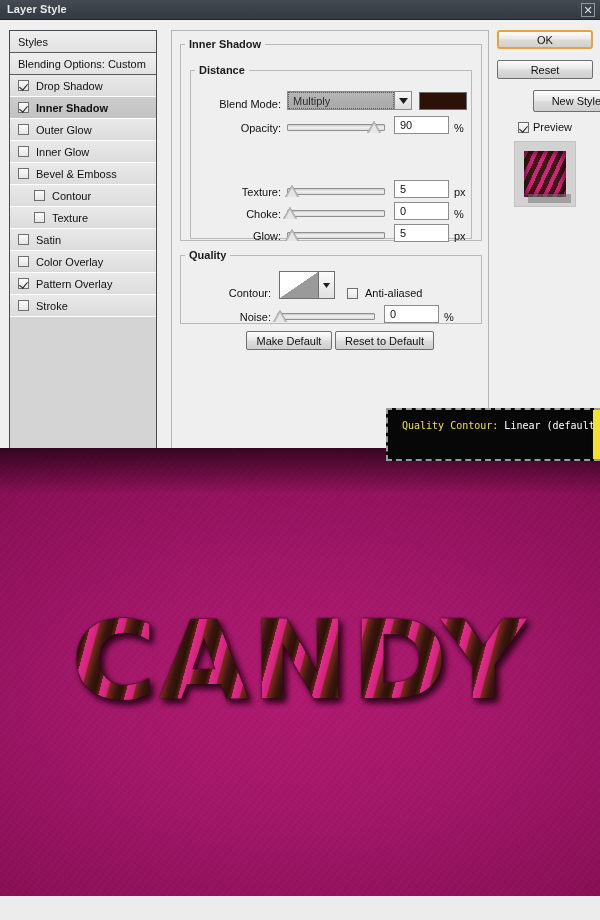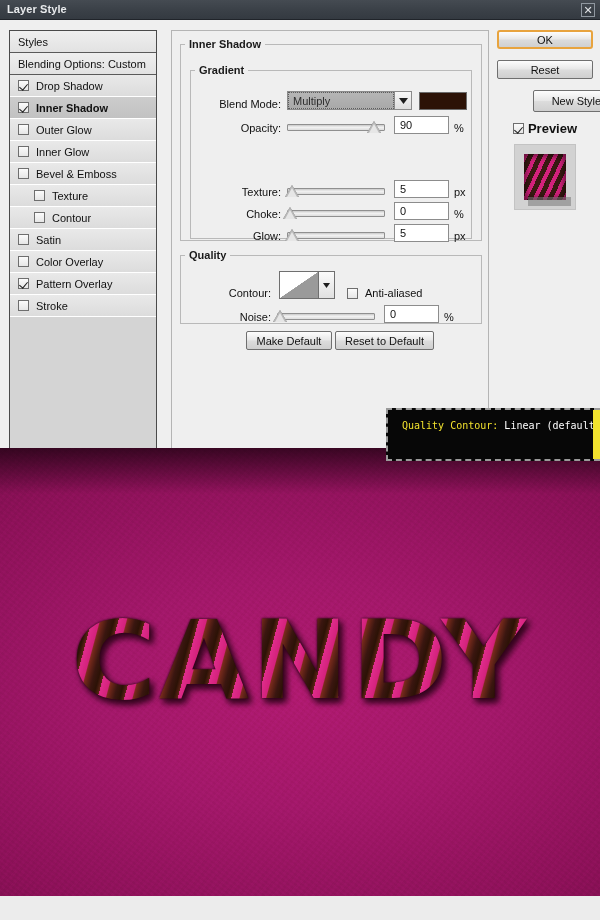--- a/index.html
+++ b/index.html
@@ -238,21 +238,21 @@
         #3a1a12 4px, #3a1a12 9px);
     box-shadow: inset 0 0 6px 2px rgba(0,0,0,0.55);
     position: relative;
   }
   .preview-thumb::after {
     content:""; position:absolute; left:4px; right:-5px; bottom:-6px; height:9px;
     background: rgba(120,120,120,0.55);
   }
   .preview-check { display: flex; align-items: center; justify-content: center; margin-top: 9px; }
   .preview-check .cb { margin-right: 4px; }
-  .preview-check span { font-size: 13px; color: #111; font-weight: bold; }
+  .preview-check span { font-size: 11px; color: #111; }
 
   
   .tooltip {
     position: absolute; left: 386px; top: 388px;
     width: 214px; height: 53px;
     background: #070707;
     border: 2px dashed #9a9a9a;
     border-right: none;
     z-index: 40;
     padding: 8px 0 0 14px;
@@ -347,25 +347,25 @@
     <div class="style-row">
       <span class="cb"></span>
       <span class="style-label">Inner Glow</span>
     </div>
     <div class="style-row">
       <span class="cb"></span>
       <span class="style-label">Bevel &amp; Emboss</span>
     </div>
     <div class="style-row sub">
       <span class="cb"></span>
+      <span class="style-label">Contour</span>
+    </div>
+    <div class="style-row sub">
+      <span class="cb"></span>
       <span class="style-label">Texture</span>
-    </div>
-    <div class="style-row sub">
-      <span class="cb"></span>
-      <span class="style-label">Contour</span>
     </div>
     <div class="style-row">
       <span class="cb"></span>
       <span class="style-label">Satin</span>
     </div>
     <div class="style-row">
       <span class="cb"></span>
       <span class="style-label">Color Overlay</span>
     </div>
     <div class="style-row">
@@ -378,21 +378,21 @@
     </div>
     <div class="style-row filler"></div>
   </div>
 
   <div class="settings">
 
     <fieldset class="grp" style="left:8px; top:7px; width:302px; height:203px;">
       <legend>Inner Shadow</legend>
 
       <fieldset class="grp" style="left:9px; top:14px; width:282px; height:175px;">
-        <legend>Gradient</legend>
+        <legend>Distance</legend>
 
         <div class="row" style="left:0px; top:14px; width:282px;">
           <span class="lbl" style="width:90px;">Blend Mode:</span>
           <span class="combo" style="width:125px; margin-left:6px;">
             <span class="combo-val">Multiply</span>
             <span class="combo-arrow">
               <svg width="9" height="6" viewBox="0 0 9 6">
                   <path d="M0 0 L4.5 6 L9 0 Z" fill="#1d1d1d"></path>
                 </svg>
             </span>

